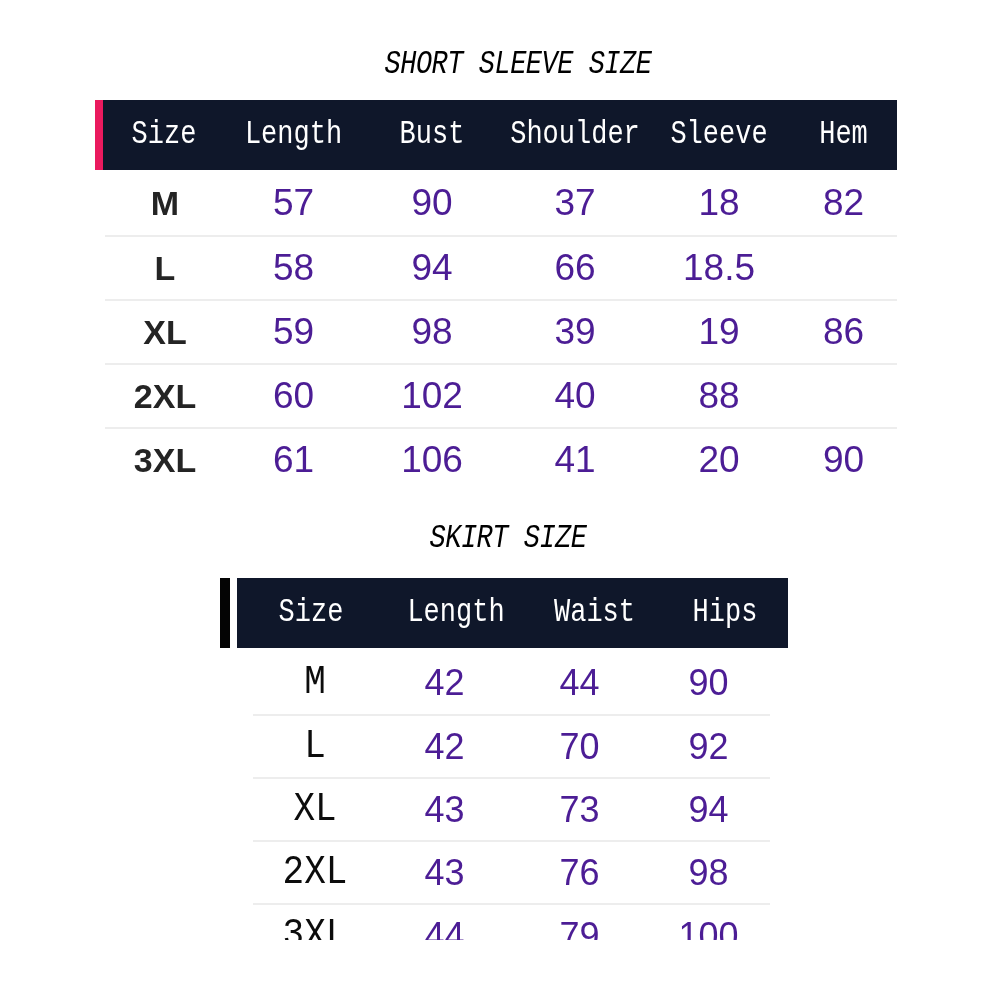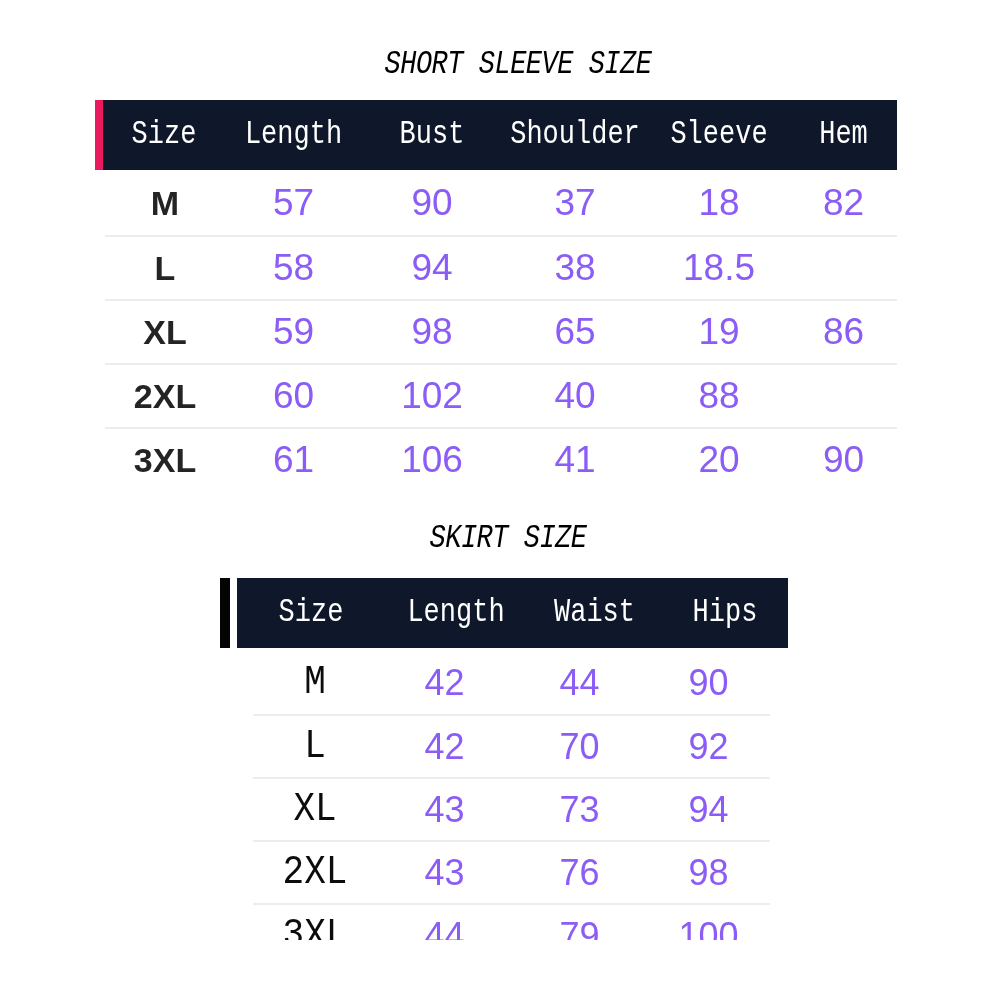--- a/index.html
+++ b/index.html
@@ -27,21 +27,21 @@
   
   .rows{position:absolute;}
   #t1-rows{left:105px;top:171px;width:792px;}
   #t2-rows{left:253px;top:651px;width:517px;}
   .t1-row{display:grid;grid-template-columns:120px 137px 140px 146px 142px 107px;
           height:64px;align-items:center;box-sizing:border-box;}
   .t2-row{display:grid;grid-template-columns:124px 135px 135px 123px;
           height:63px;align-items:center;box-sizing:border-box;}
   .t1-row + .t1-row,.t2-row + .t2-row{border-top:2px solid #ededed;}
 
-  .num{font-family:"Liberation Sans","DejaVu Sans",sans-serif;color:#8b5cf6;text-align:center;}
+  .num{font-family:"Liberation Sans","DejaVu Sans",sans-serif;color:#4c1d95;text-align:center;}
   #t1-rows .num{font-size:37px;}
   #t2-rows .num{font-size:36px;}
   #t1-rows .size{font-weight:700;font-size:34px;color:#242424;text-align:center;
                  font-family:"Liberation Sans","DejaVu Sans",sans-serif;}
   #t2-rows .size{font:400 36px "Liberation Mono","DejaVu Sans Mono",monospace;
                  color:#0c0c0c;text-align:center;transform:scaleY(1.15);}
 </style>
 </head>
 <body>
 
@@ -66,28 +66,28 @@
       <span class="num">57</span>
       <span class="num">90</span>
       <span class="num">37</span>
       <span class="num">18</span>
       <span class="num">82</span>
     </div>
     <div class="t1-row">
       <span class="size">L</span>
       <span class="num">58</span>
       <span class="num">94</span>
-      <span class="num">38</span>
+      <span class="num">66</span>
       <span class="num">18.5</span>
     </div>
     <div class="t1-row">
       <span class="size">XL</span>
       <span class="num">59</span>
       <span class="num">98</span>
-      <span class="num">65</span>
+      <span class="num">39</span>
       <span class="num">19</span>
       <span class="num">86</span>
     </div>
     <div class="t1-row">
       <span class="size">2XL</span>
       <span class="num">60</span>
       <span class="num">102</span>
       <span class="num">40</span>
       <span class="num">88</span>
     </div>

